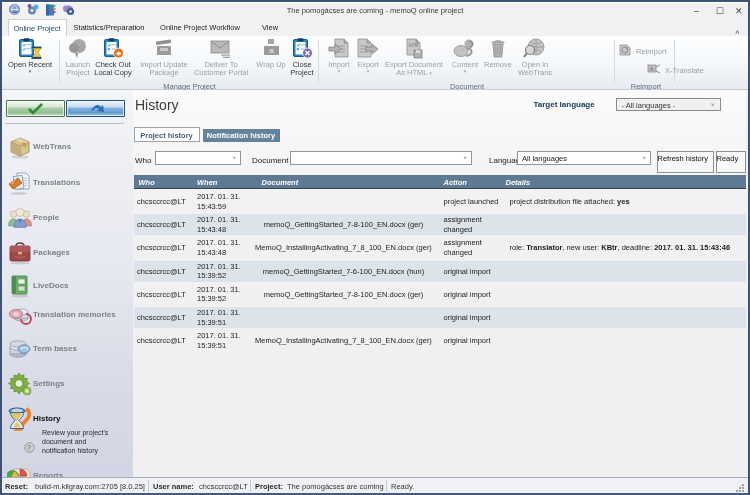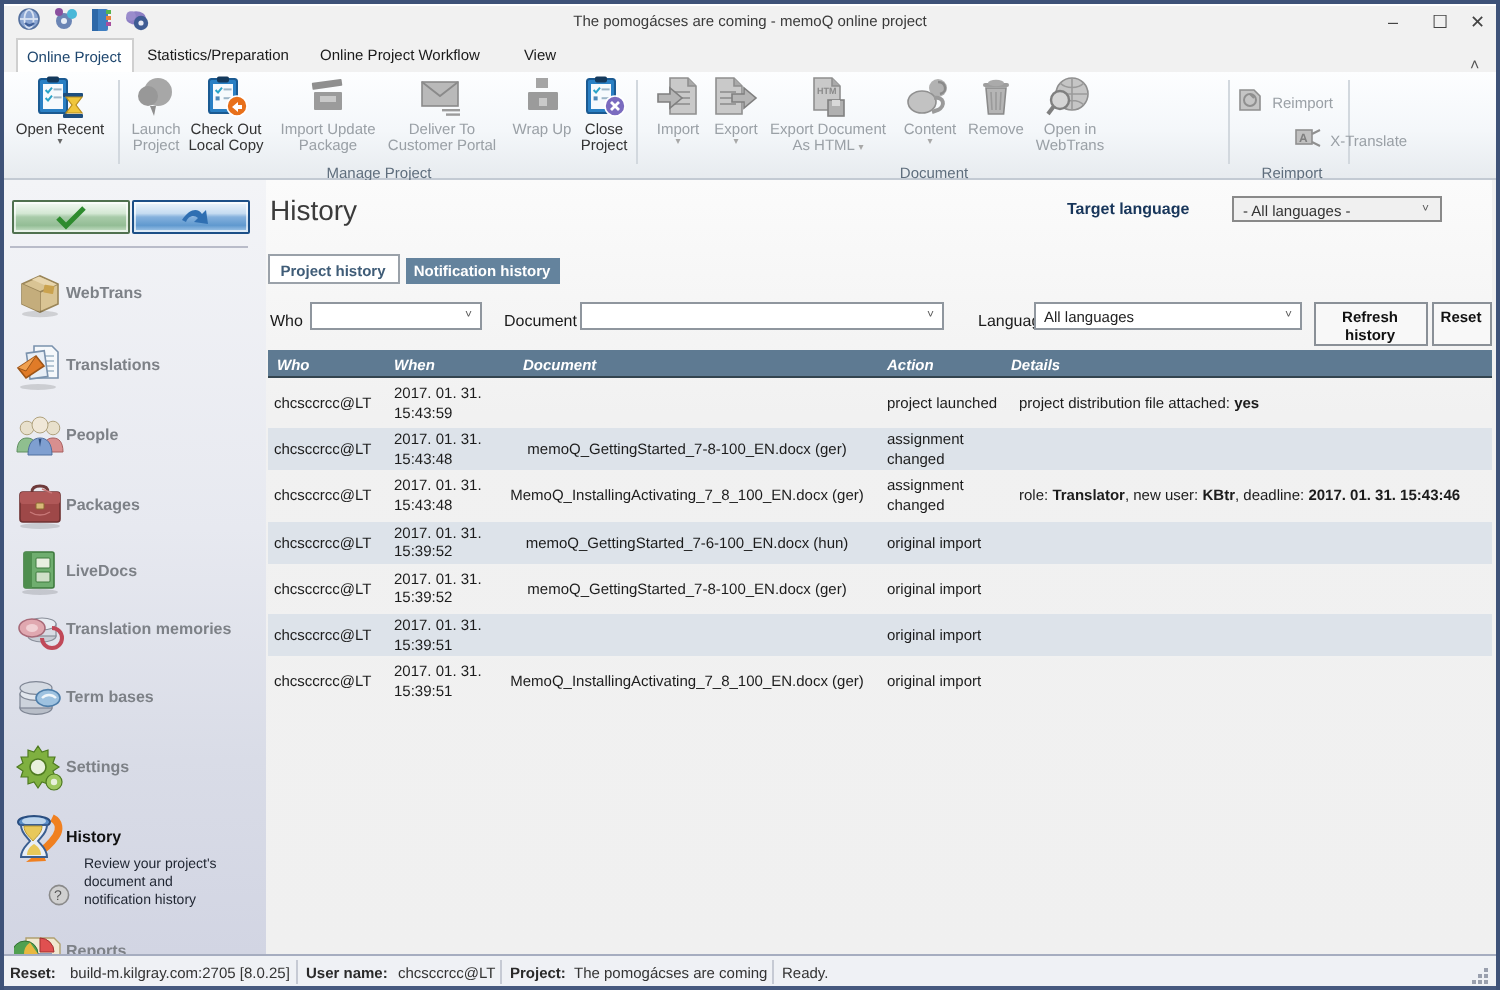--- a/index.html
+++ b/index.html
@@ -51,21 +51,21 @@
 #tl-label { left:400.5px; top:10px; font-size:8px; font-weight:bold; color:#17355a; }
 #tl-combo { left:482.5px; top:8px; width:105px; height:13px; background:#f0f0f0; border:1px solid #898989; font-size:7.5px; color:#333; padding:2px 0 0 5px; }
 .combo-caret { position:absolute; font-size:6px; color:#555; }
 
 .ptab { position:absolute; font-size:7.5px; font-weight:bold; text-align:center; }
 #ptab1 { left:0.5px; top:37px; width:66px; height:15px; background:#fff; border:1px solid #9aa1a9; color:#3f5c77; padding-top:3px; }
 #ptab2 { left:69.5px; top:39px; width:77px; height:13px; background:#64839d; color:#fff; padding-top:2px; }
 
 .flabel { position:absolute; top:66px; font-size:8px; color:#1a1a1a; }
 .fcombo { position:absolute; top:61px; height:14px; background:#fff; border:1px solid #8f969e; font-size:7.5px; color:#222; padding:2px 0 0 4px; }
-.fbtn { position:absolute; top:61px; height:22px; background:#f8f8f8; border:1px solid #8a9097; font-size:7.5px; color:#111; text-align:center; padding-top:2px;font-weight:bold; }
+.fbtn { position:absolute; top:61px; height:22px; background:#f8f8f8; border:1px solid #8a9097; font-size:7.5px; color:#111; padding-top:2px; }
 
 
 #thead { left:0.5px; top:85px; width:612px; height:14px; background:#5e7a92; border-bottom:1px solid #33444f; }
 .th { position:absolute; top:3px; font-size:7.5px; font-weight:bold; font-style:italic; color:#fff; }
 .trow { position:absolute; left:0.5px; width:612px; height:23.2px; font-size:7.5px; color:#1c1c1c; }
 .trow.even { background:linear-gradient(180deg, #f1f1f1 0, #f1f1f1 1px, #dde3ea 1px, #dde3ea 22px, #f1f1f1 22px); }
 .td { position:absolute; }
 .td1 { left:3.5px; top:7px; }
 .td2 { left:63.5px; top:2px; line-height:9.6px; }
 .td3 { left:119px; width:182px; text-align:center; top:7px; }
@@ -457,21 +457,21 @@
     <div class="fcombo" style="left:22px; width:86px;">
         <span class="combo-caret" style="right:4px; top:3px;">˅</span>
       </div>
     <div class="flabel" style="left:119px;">Document</div>
     <div class="fcombo" style="left:157px; width:182px;">
         <span class="combo-caret" style="right:4px; top:3px;">˅</span>
       </div>
     <div class="flabel" style="left:356px;">Language</div>
     <div class="fcombo" style="left:384px; width:134px;">All languages<span class="combo-caret" style="right:4px; top:3px;">˅</span></div>
     <div class="fbtn" style="left:523.5px; width:57px;">Refresh history</div>
-    <div class="fbtn" style="left:582.5px; width:30px;">Reset</div>
+    <div class="fbtn" style="left:582.5px; width:30px;">Ready</div>
     <div class="abs" id="thead">
       <div class="th" style="left:5px;">Who</div>
       <div class="th" style="left:63.5px;">When</div>
       <div class="th" style="left:128px;">Document</div>
       <div class="th" style="left:310px;">Action</div>
       <div class="th" style="left:372px;">Details</div>
     </div>
     <div class="trow" style="top:100px;">
       <div class="td td1">chcsccrcc@LT</div>
       <div class="td td2">2017. 01. 31.<br>15:43:59</div>

